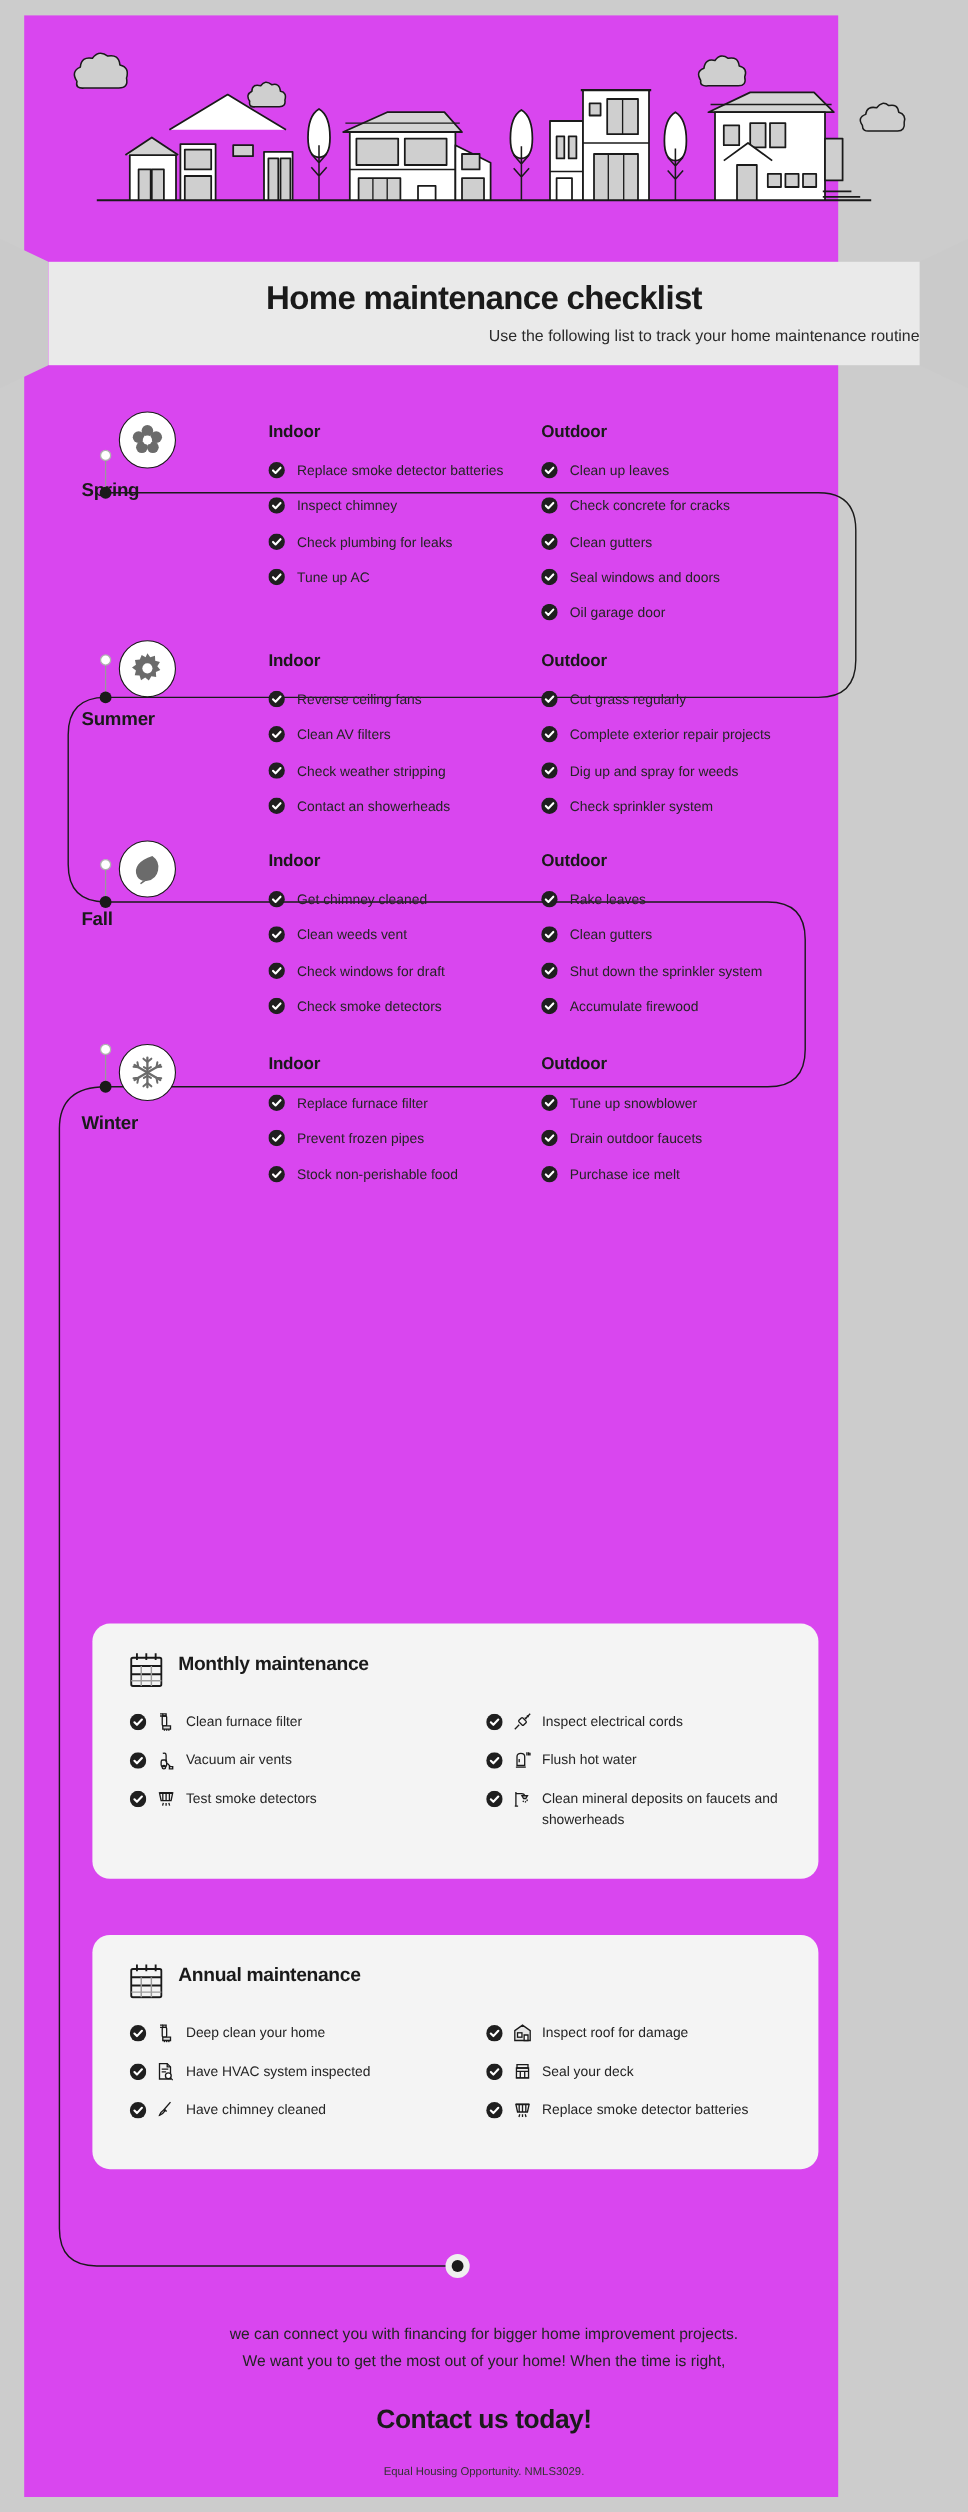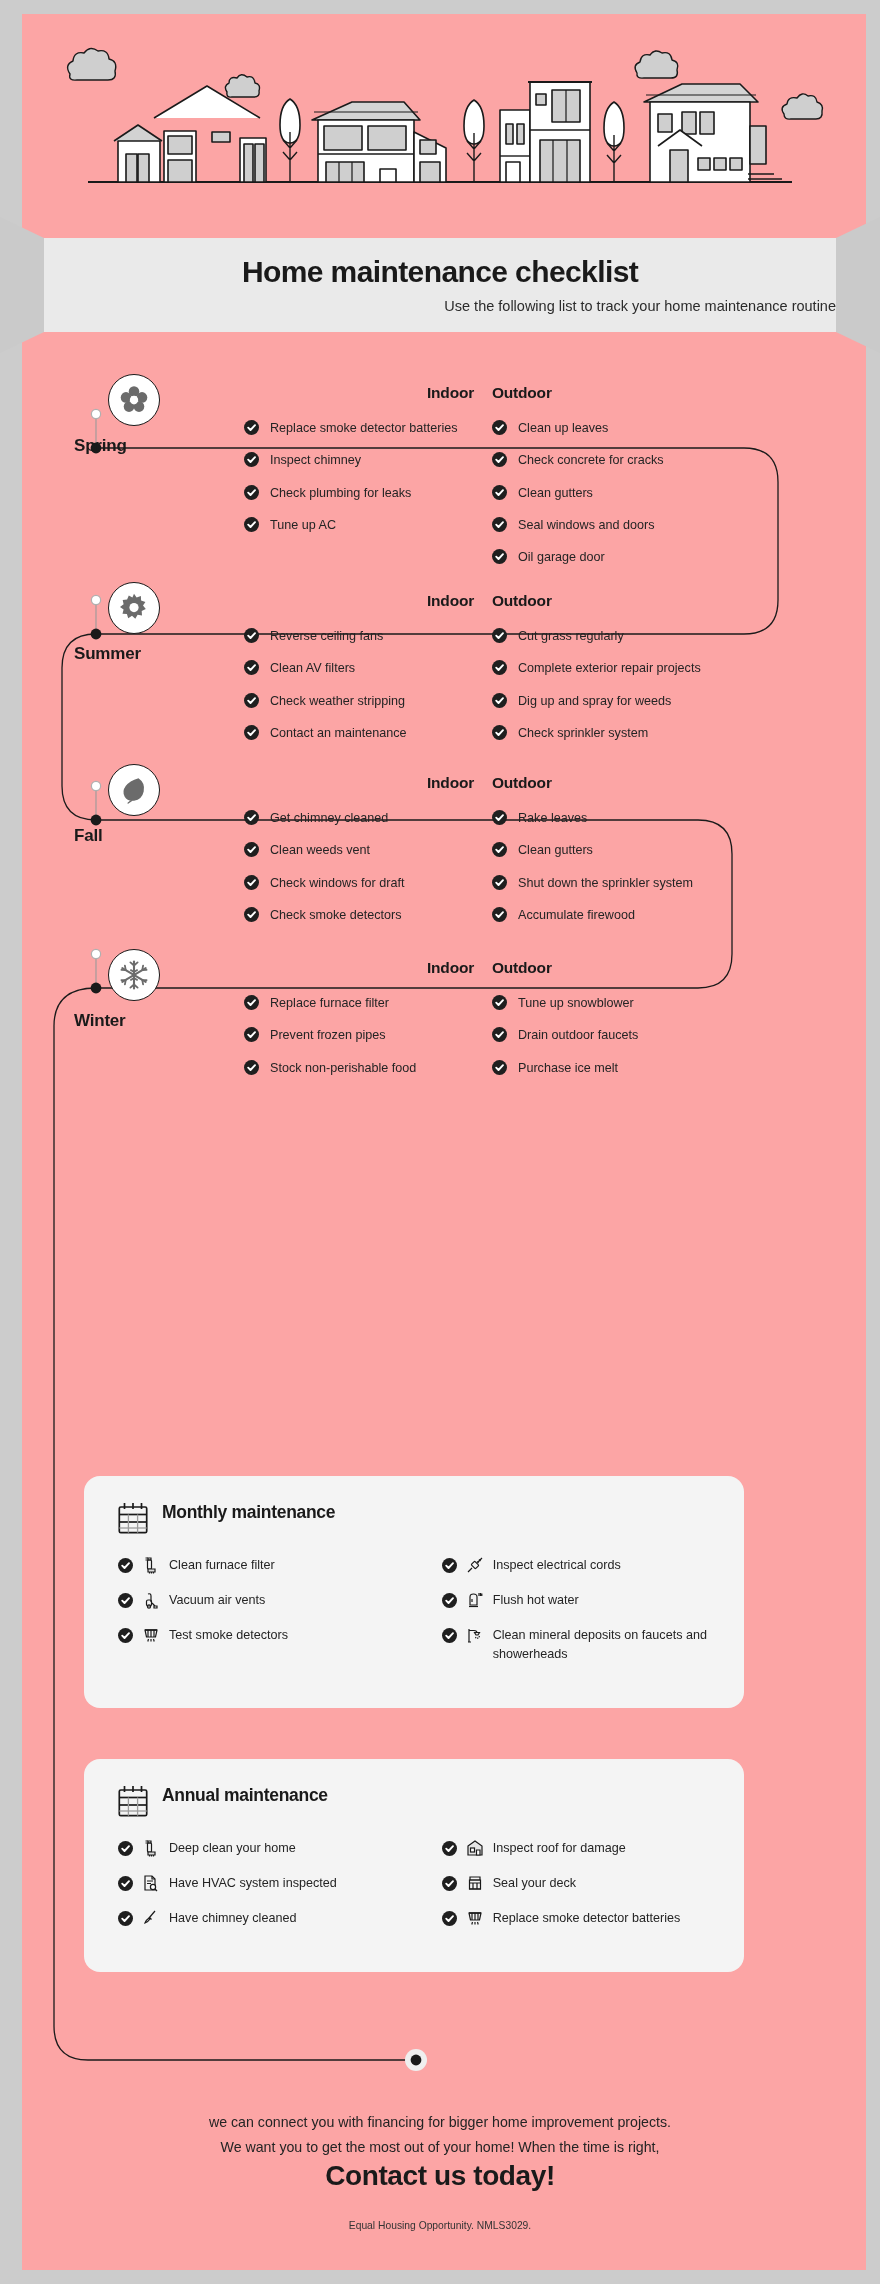--- a/index.html
+++ b/index.html
@@ -10,23 +10,23 @@
     background: #cccccc;
     font-family: "Liberation Sans", sans-serif;
     overflow: hidden;
     position: relative;
   }
 
   .page {
     position: absolute;
     left: 22px;
     top: 14px;
-    width: 844px;
+    width: 740px;
     height: 2256px;
-    background: #fca5a5;
+    background: #d946ef;
   }
 
   
   .hero {
     position: absolute;
     left: 0; top: 0;
     width: 836px;
     height: 192px;
     overflow: hidden;
   }
@@ -109,21 +109,21 @@
     font-size: 17px;
     font-weight: 800;
     color: #1a1a1a;
     letter-spacing: -0.2px;
   }
 
   .col {
     position: absolute;
     width: 230px;
   }
-  .col.indoor  { left: 222px; text-align: right; }
+  .col.indoor  { left: 222px; }
   .col.outdoor { left: 470px; }
 
   .col-head {
     font-size: 15.5px;
     font-weight: 800;
     color: #1a1a1a;
     margin-bottom: 17px;
     letter-spacing: -0.2px;
   }
 
@@ -198,21 +198,22 @@
     left: 0;
     width: 836px;
     text-align: center;
   }
   .footer-line {
     font-size: 14.2px;
     color: #242424;
     line-height: 1.75;
   }
   .footer-cta {
-    font-size: 28px;
+    margin-top: 26px;
+    font-size: 24px;
     font-weight: 800;
     color: #1a1a1a;
     letter-spacing: -0.4px;
   }
   .footer-legal {
     margin-top: 28px;
     font-size: 10.3px;
     color: #333;
   }
 </style>
@@ -509,21 +510,21 @@
           </span>
         <span class="item-text">Check weather stripping</span>
       </div>
       <div class="item">
         <span class="check">
             <svg width="15" height="15" viewBox="0 0 15 15">
               <circle cx="7.5" cy="7.5" r="7.5" fill="#1f1f1f"></circle>
               <path d="M4.2 7.7 L6.5 10 L11 5.2" stroke="#fff" stroke-width="1.9" fill="none" stroke-linecap="round" stroke-linejoin="round"></path>
             </svg>
           </span>
-        <span class="item-text">Contact an maintenance</span>
+        <span class="item-text">Contact an showerheads</span>
       </div>
     </div>
 
     <div class="col outdoor">
       <div class="col-head">Outdoor</div>
       <div class="item">
         <span class="check">
             <svg width="15" height="15" viewBox="0 0 15 15">
               <circle cx="7.5" cy="7.5" r="7.5" fill="#1f1f1f"></circle>
               <path d="M4.2 7.7 L6.5 10 L11 5.2" stroke="#fff" stroke-width="1.9" fill="none" stroke-linecap="round" stroke-linejoin="round"></path>

